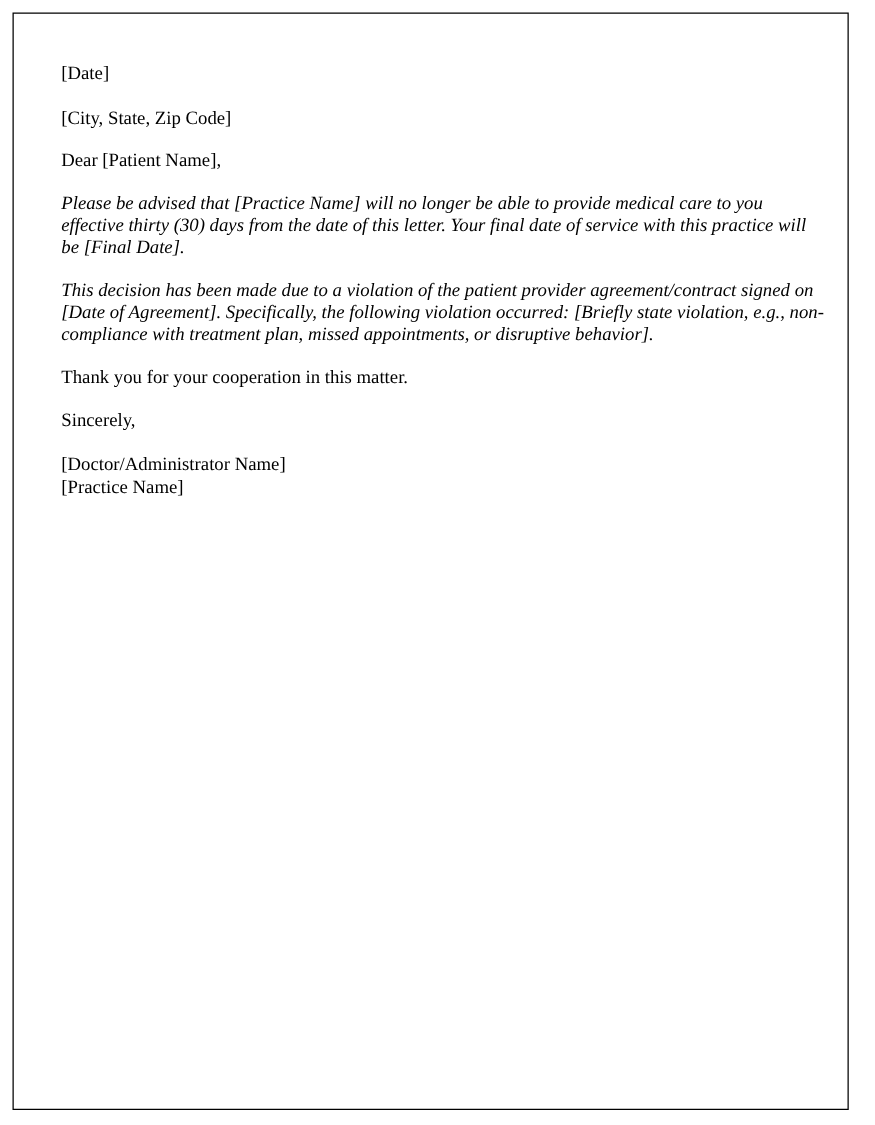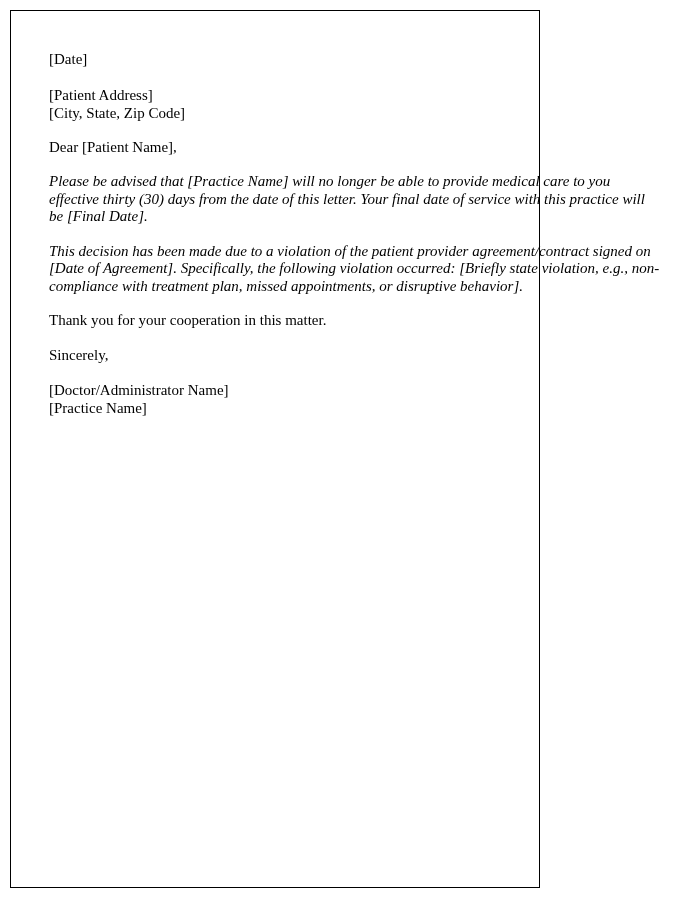--- a/index.html
+++ b/index.html
@@ -8,21 +8,21 @@
     background: #ffffff;
     width: 700px;
     height: 900px;
     font-family: "Liberation Serif", "DejaVu Serif", serif;
     color: #000000;
   }
   .page {
     position: absolute;
     left: 10px;
     top: 10px;
-    width: 530px;
+    width: 669px;
     height: 878px;
     border: 1px solid #000000;
     background: #ffffff;
     box-sizing: border-box;
   }
   .letter {
     position: absolute;
     left: 38px;
     top: 40px;
     width: 612px;
@@ -43,21 +43,20 @@
 </style>
 </head>
 <body>
 
 <div class="page">
   <div class="letter">
 
     <div class="block">[Date]</div>
 
     <div class="block">
-      <div class="line">[Patient Address]</div>
       <div class="line">[City, State, Zip Code]</div>
     </div>
 
     <div class="block">Dear [Patient Name],</div>
 
     <p class="para">Please be advised that [Practice Name] will no longer be able to provide medical care to you effective thirty (30) days from the date of this letter. Your final date of service with this practice will be [Final Date].</p>
 
     <p class="para">This decision has been made due to a violation of the patient provider agreement/contract signed on [Date of Agreement]. Specifically, the following violation occurred: [Briefly state violation, e.g., non-compliance with treatment plan, missed appointments, or disruptive behavior].</p>
 
 

